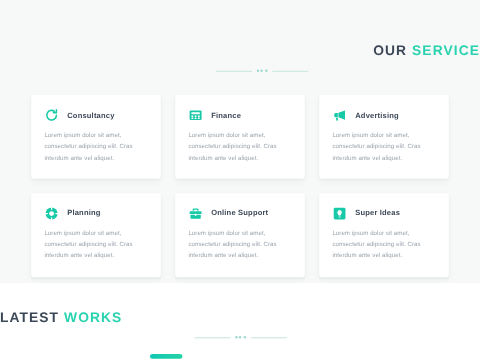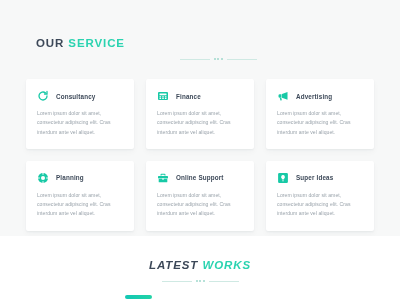--- a/index.html
+++ b/index.html
@@ -19,21 +19,21 @@
 
   .page {
     position: relative;
     width: 400px;
     height: 300px;
     background: #f7f8f8;
   }
 
   
   .section-head {
-    text-align: left;
+    text-align: right;
     padding-top: 36px;
     padding-left: 36px;
   }
 
   .section-title {
     font-size: 11.5px;
     font-weight: bold;
     letter-spacing: 0.9px;
     line-height: 14px;
     color: #3c4858;
@@ -126,22 +126,21 @@
     color: #9aa3ab;
     letter-spacing: 0.05px;
   }
 
   
   .works-wrap {
     position: absolute;
     left: 0;
     right: 0;
     top: 258px;
-    text-align: center;
-    font-style: italic;
+    text-align: left;
   }
 
   .works-band {
     position: absolute;
     left: 0;
     right: 0;
     top: 236px;
     height: 64px;
     background: #ffffff;
   }

